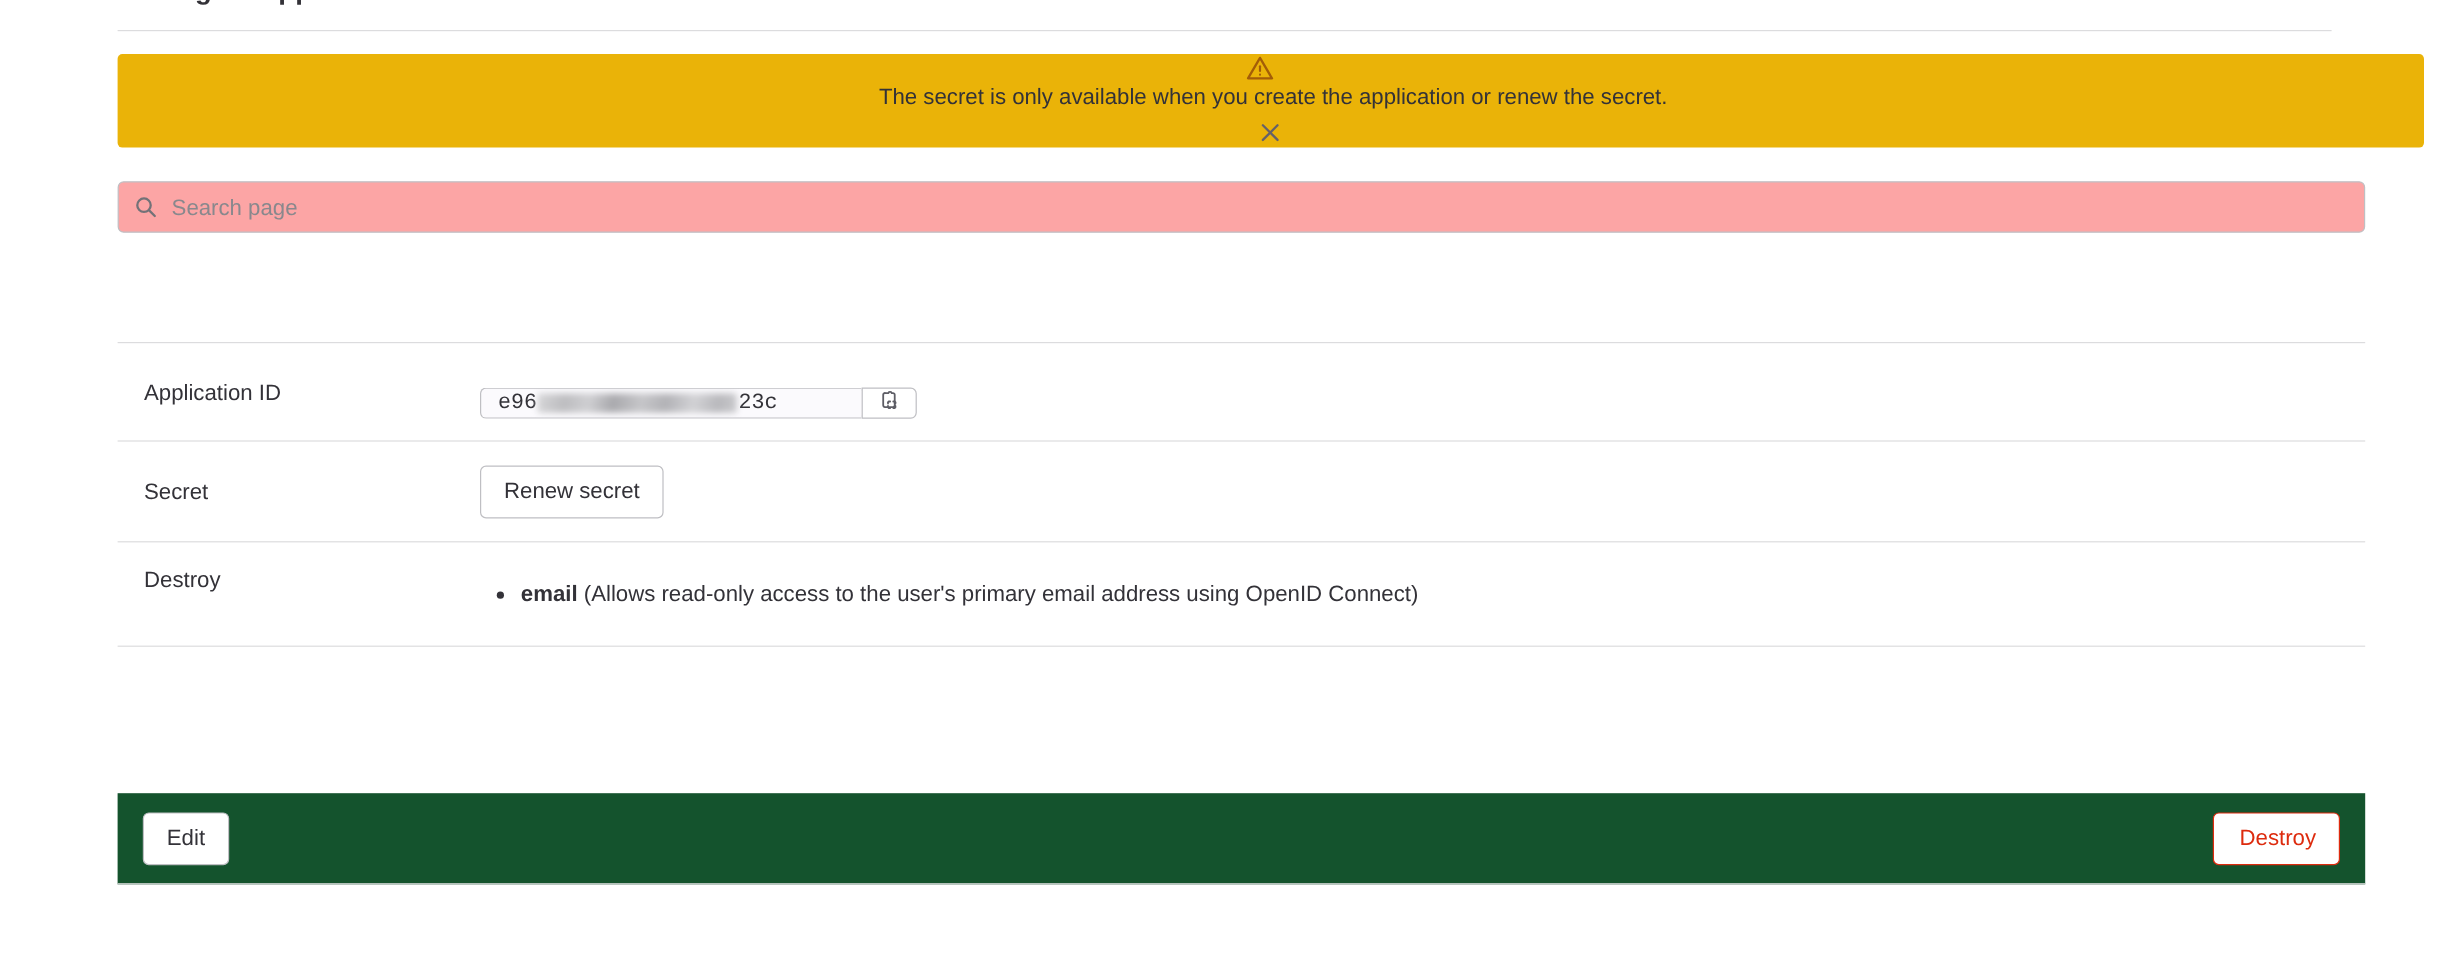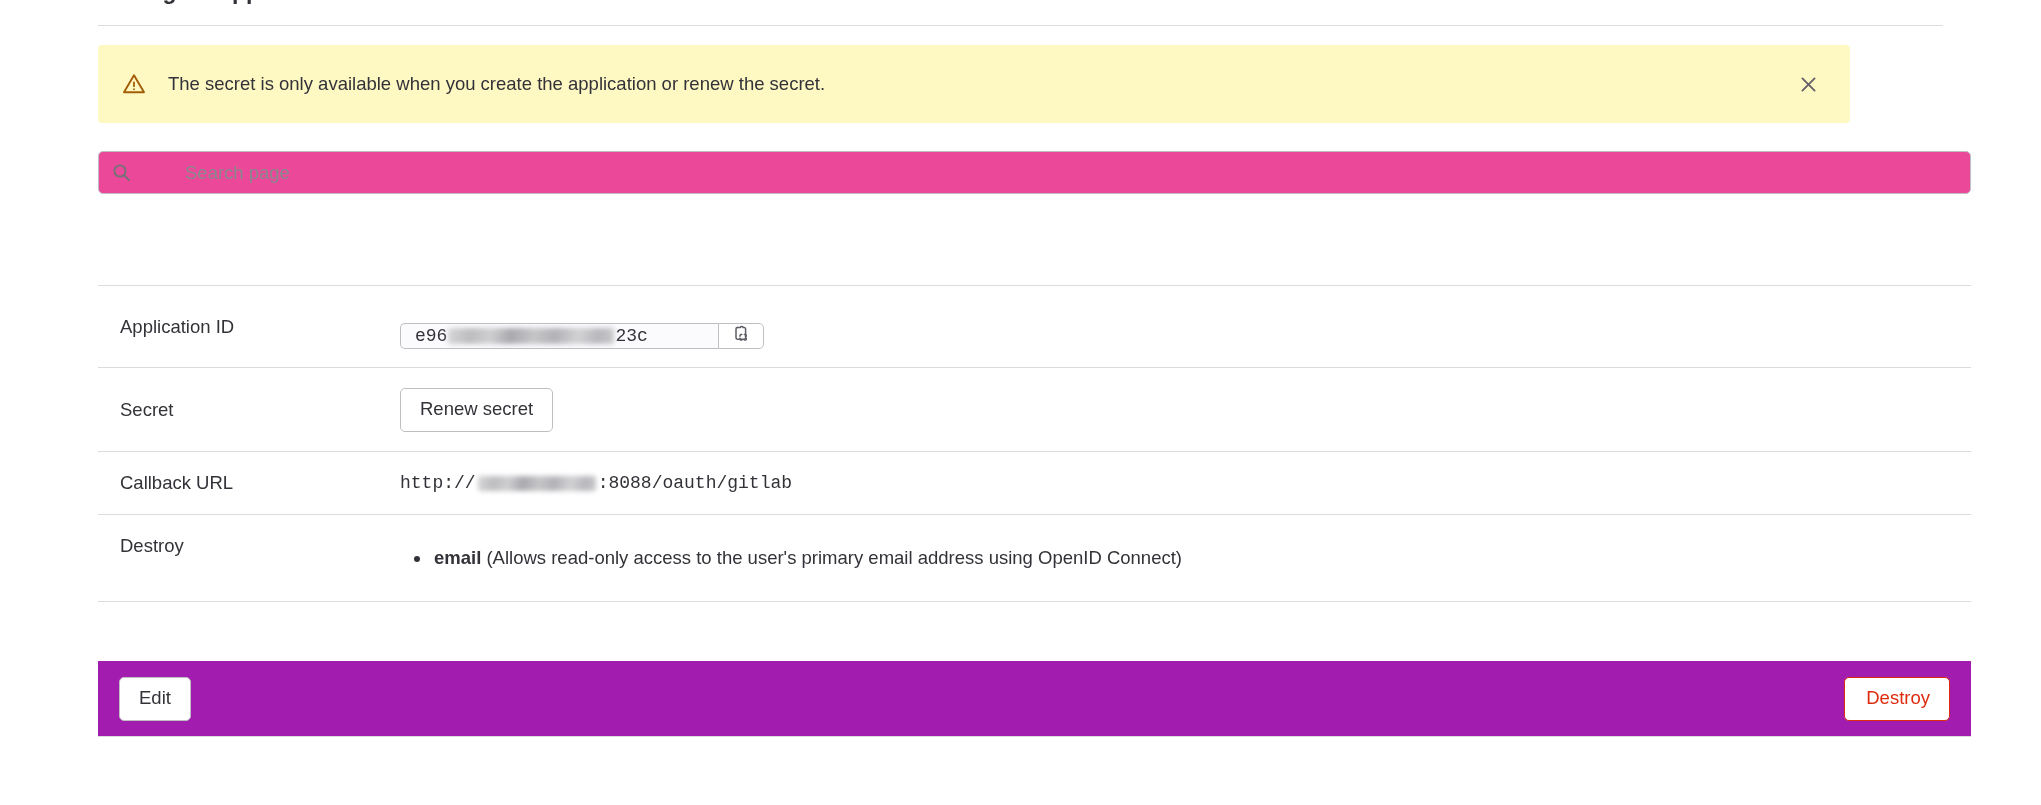--- a/index.html
+++ b/index.html
@@ -35,27 +35,28 @@
     left: 98px; right: 98px;
     top: 25px;
     height: 1px;
     background: #dcdcde;
   }
 
   
   .alert {
     position: absolute;
     left: 98px; top: 45px;
-    width: 1752px;
+    width: 1922px;
     height: 78px;
-    background: #fef9c3;
+    background: #eab308;
     border-radius: 4px;
     display: flex;
     align-items: center;
     padding: 0 20px 0 24px;
+    flex-direction: column;
   }
   .alert-icon {
     flex: 0 0 auto;
     width: 24px; height: 24px;
     margin-right: 22px;
     display: flex; align-items: center; justify-content: center;
   }
   .alert-text {
     flex: 1 1 auto;
     font-size: 18.5px;
@@ -75,25 +76,24 @@
   }
 
   
   .search-wrap {
     position: absolute;
     left: 98px; top: 151px;
     width: 1873px;
     height: 43px;
     border: 1px solid #bfbfc3;
     border-radius: 5px;
-    background: #ec4899;
+    background: #fca5a5;
     display: flex;
     align-items: center;
     padding: 0 12px;
-    gap: 42px;
   }
   .search-icon {
     flex: 0 0 auto;
     width: 20px; height: 20px;
     margin-right: 10px;
     display: flex; align-items: center; justify-content: center;
   }
   .search-input {
     flex: 1 1 auto;
     border: none;
@@ -262,21 +262,21 @@
     padding-left: 2px;
   }
   .scope-name { font-weight: 700; }
 
   
   .detail-footer {
     position: absolute;
     left: 98px; top: 661px;
     width: 1873px;
     height: 76px;
-    background: #a21caf;
+    background: #14532d;
     border-bottom: 1px solid #dcdcde;
     display: flex;
     align-items: center;
     justify-content: space-between;
     padding: 0 21px;
   }
 </style>
 </head>
 <body>
 
@@ -345,30 +345,20 @@
       </div>
     </div>
 
     <div class="drow drow-secret">
       <div class="dlabel">Secret</div>
       <div class="dvalue">
         <button class="btn">Renew secret</button>
       </div>
     </div>
 
-    <div class="drow">
-      <div class="dlabel">Callback URL</div>
-      <div class="dvalue">
-        <span class="mono">
-          <span>http://</span>
-          <span class="redacted redacted-host"></span>
-          <span>:8088/oauth/gitlab</span>
-        </span>
-      </div>
-    </div>
 
 
     <div class="drow drow-scopes">
       <div class="dlabel">Destroy</div>
       <div class="dvalue">
         <ul class="scope-list">
           <li>
             <span class="scope-name">email</span>
             <span>(Allows read-only access to the user's primary email address using OpenID Connect)</span>
           </li>

